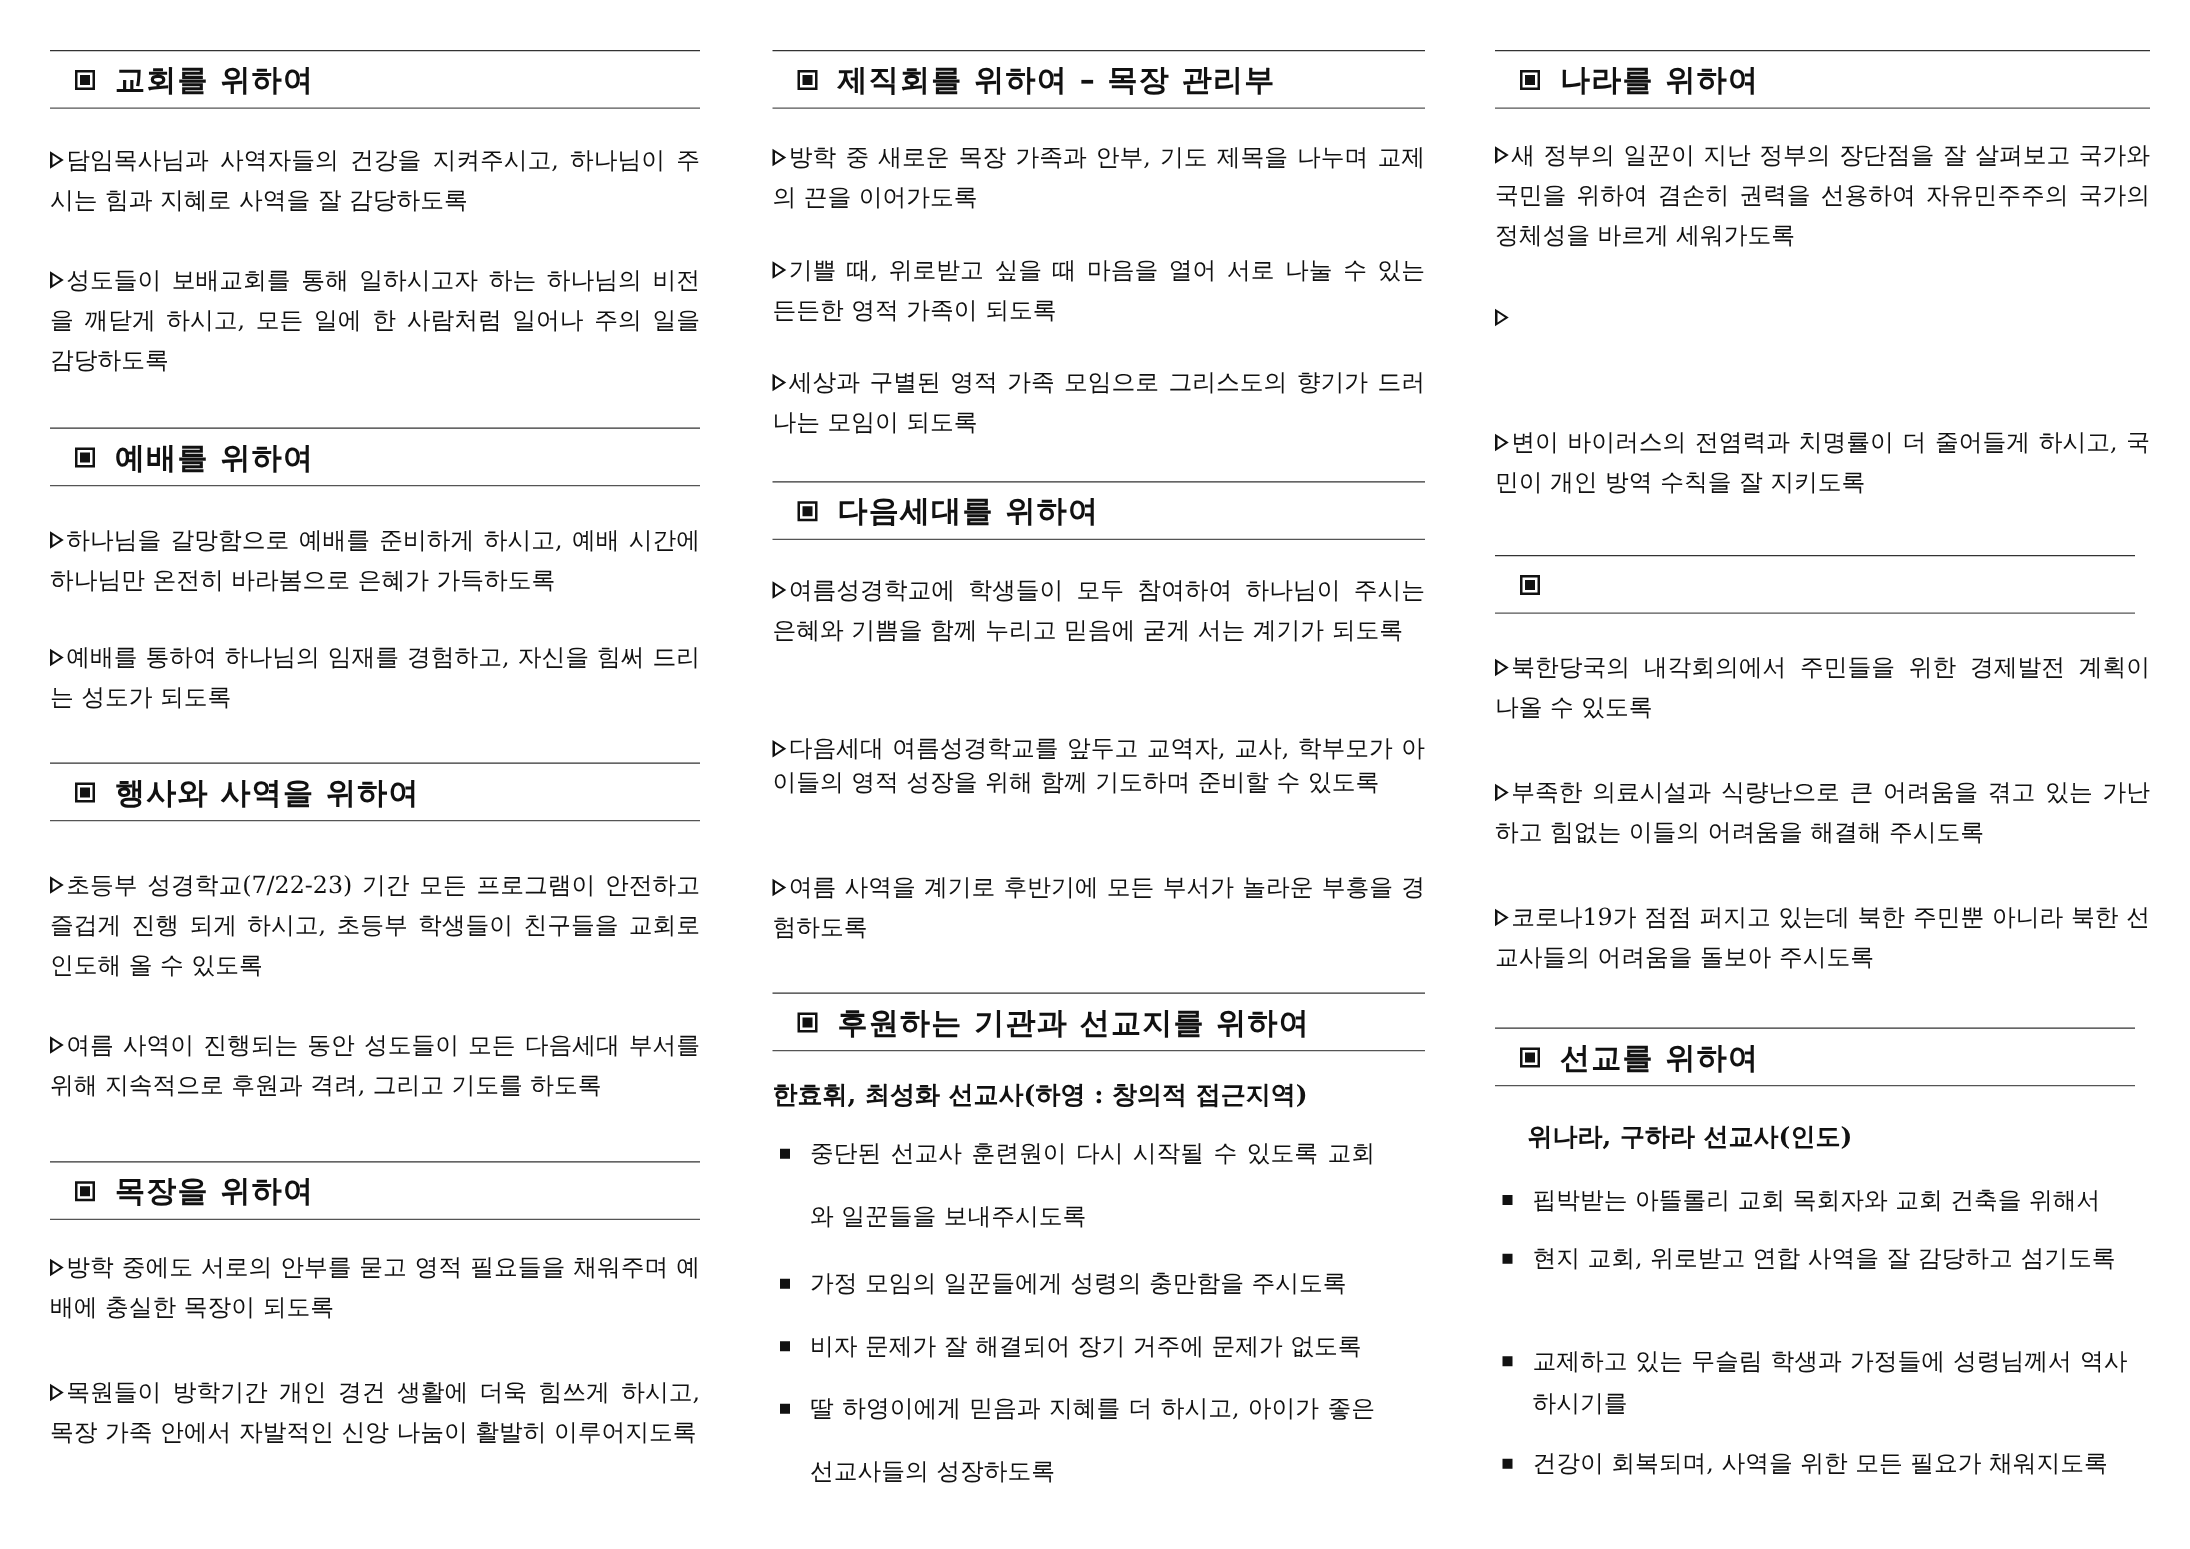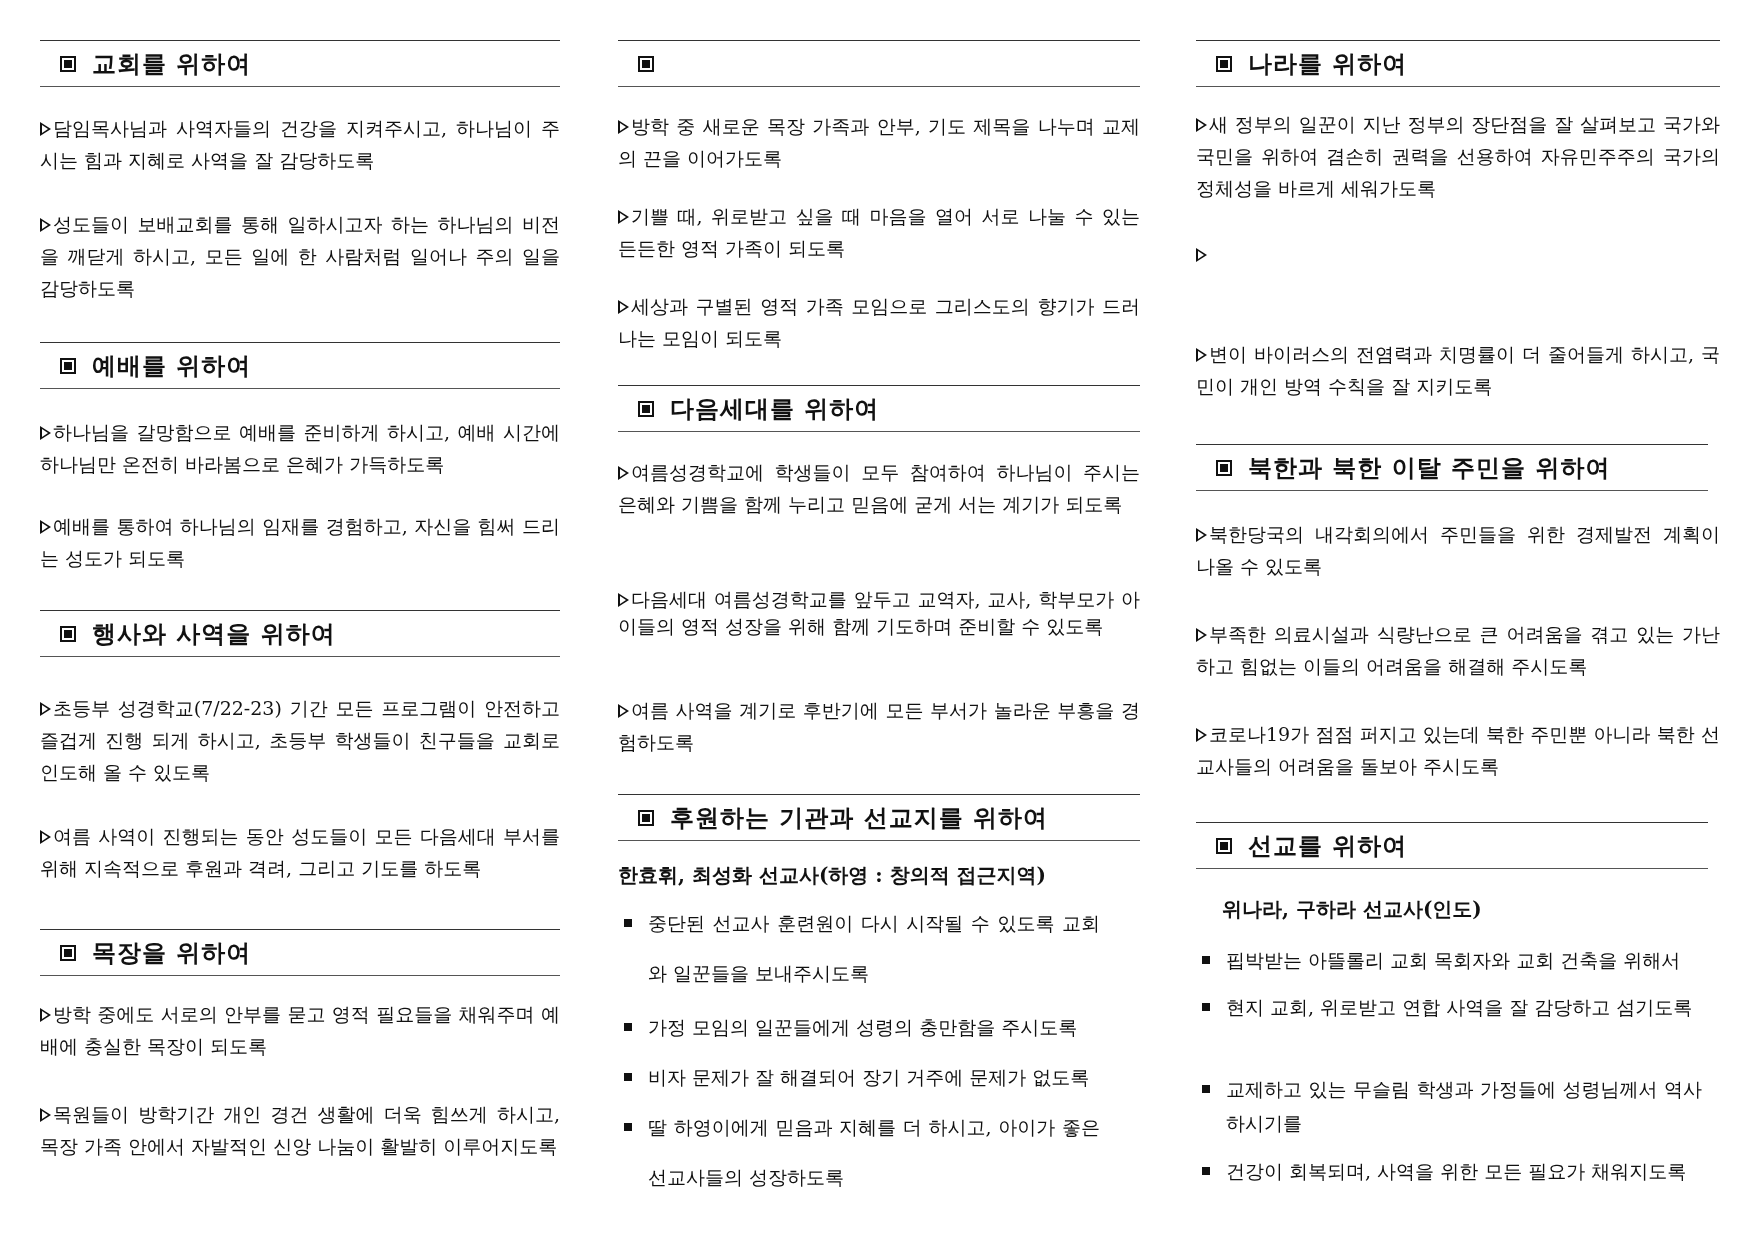--- a/index.html
+++ b/index.html
@@ -158,20 +158,21 @@
   </div>
   <div class="item" style="top:998px;"><span class="arrow"></span><span>방학 중에도 서로의 안부를 묻고 영적 필요들을 채워주며 예배에 충실한 목장이 되도록</span></div>
   <div class="item" style="top:1098px;"><span class="arrow"></span><span>목원들이 방학기간 개인 경건 생활에 더욱 힘쓰게 하시고, 목장 가족 안에서 자발적인 신앙 나눔이 활발히 이루어지도록</span></div>
 </div>
 
 <div class="column col-2">
 
   <div class="section" style="top:40px;">
     <div class="heading">
       <span class="box-icon"></span>
+      <span class="title">제직회를 위하여 – 목장 관리부</span>
     </div>
   </div>
   <div class="item" style="top:110px;"><span class="arrow"></span><span>방학 중 새로운 목장 가족과 안부, 기도 제목을 나누며 교제의 끈을 이어가도록</span></div>
   <div class="item" style="top:200px;"><span class="arrow"></span><span>기쁠 때, 위로받고 싶을 때 마음을 열어 서로 나눌 수 있는 든든한 영적 가족이 되도록</span></div>
   <div class="item" style="top:290px;"><span class="arrow"></span><span>세상과 구별된 영적 가족 모임으로 그리스도의 향기가 드러나는 모임이 되도록</span></div>
 
   <div class="section" style="top:385px;">
     <div class="heading">
       <span class="box-icon"></span>
       <span class="title">다음세대를 위하여</span>
@@ -202,21 +203,20 @@
       <span class="title">나라를 위하여</span>
     </div>
   </div>
   <div class="item" style="top:108px;"><span class="arrow"></span><span>새 정부의 일꾼이 지난 정부의 장단점을 잘 살펴보고 국가와 국민을 위하여 겸손히 권력을 선용하여 자유민주주의 국가의 정체성을 바르게 세워가도록</span></div>
   <div class="item" style="top:238px;"><span class="arrow"></span></div>
   <div class="item" style="top:338px;"><span class="arrow"></span><span>변이 바이러스의 전염력과 치명률이 더 줄어들게 하시고, 국민이 개인 방역 수칙을 잘 지키도록</span></div>
 
   <div class="section" style="top:444px; right:12px;">
     <div class="heading">
       <span class="box-icon"></span>
-      <span class="title">북한과 북한 이탈 주민을 위하여</span>
     </div>
   </div>
   <div class="item" style="top:518px;"><span class="arrow"></span><span>북한당국의 내각회의에서 주민들을 위한 경제발전 계획이 나올 수 있도록</span></div>
   <div class="item" style="top:618px;"><span class="arrow"></span><span>부족한 의료시설과 식량난으로 큰 어려움을 겪고 있는 가난하고 힘없는 이들의 어려움을 해결해 주시도록</span></div>
   <div class="item" style="top:718px;"><span class="arrow"></span><span>코로나19가 점점 퍼지고 있는데 북한 주민뿐 아니라 북한 선교사들의 어려움을 돌보아 주시도록</span></div>
 
   <div class="section" style="top:822px; right:12px;">
     <div class="heading">
       <span class="box-icon"></span>
       <span class="title">선교를 위하여</span>

